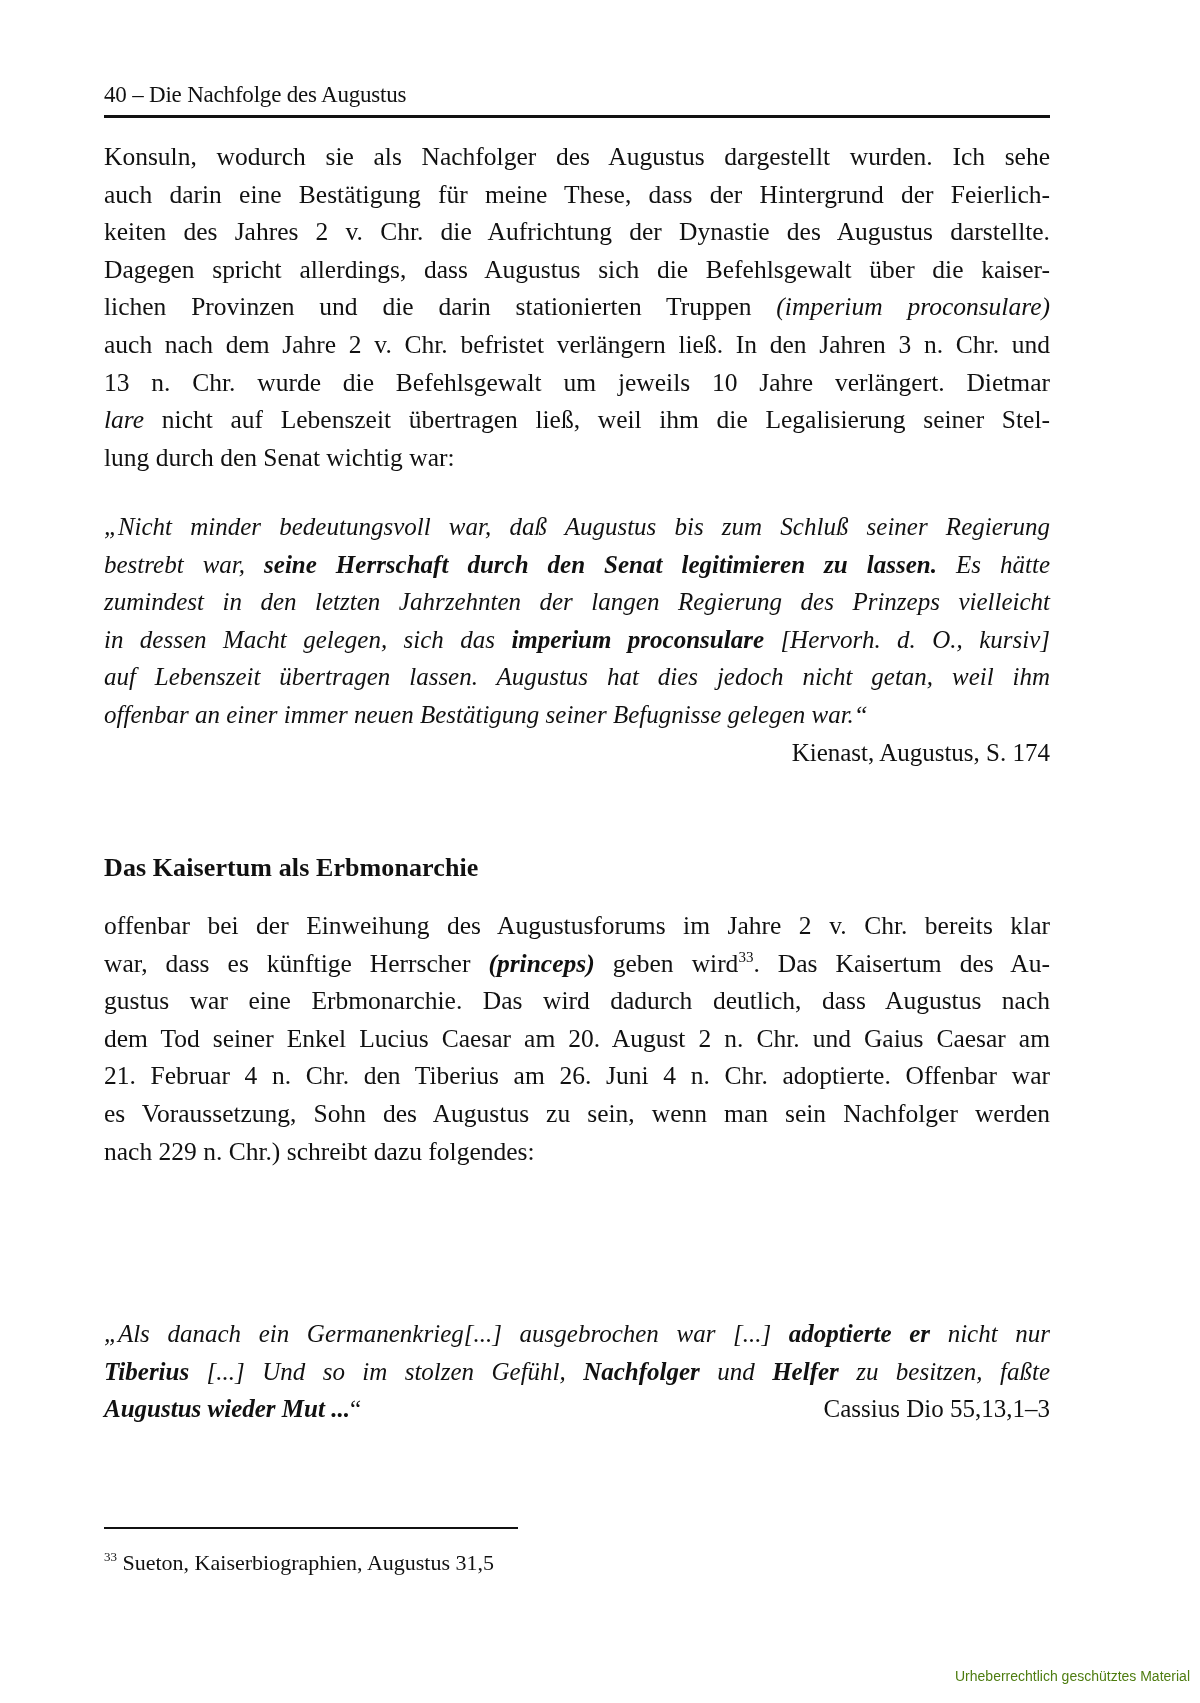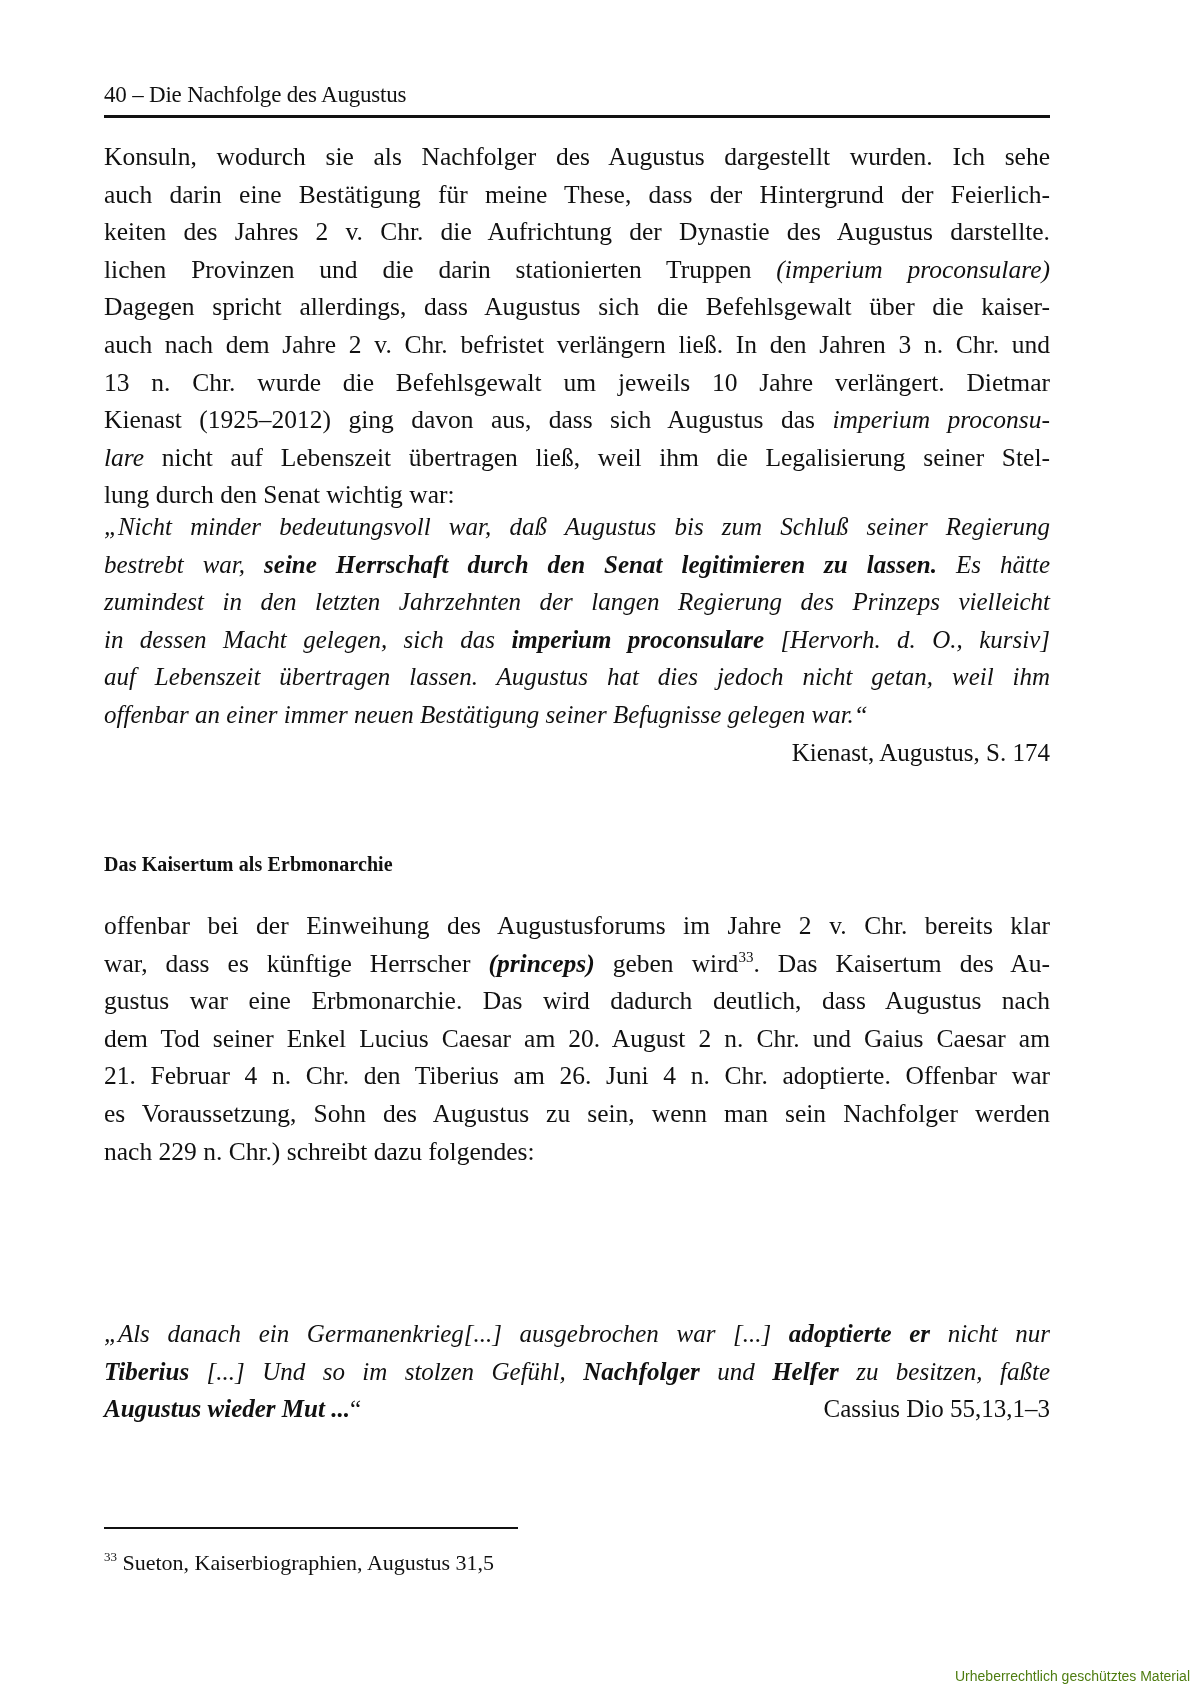--- a/index.html
+++ b/index.html
@@ -10,45 +10,44 @@
   .head-rule { position: absolute; left: 104px; top: 115px; width: 946px; height: 3px; background: #111; }
   .block { position: absolute; left: 104px; width: 946px; }
   .line { display: block; height: 37.6px; line-height: 37.6px; font-size: 25.5px; white-space: nowrap;
           text-align: justify; text-align-last: justify; }
   .line.last { text-align-last: left; }
   .line.right { text-align: center; text-align-last: right; }
   .quote .line { font-size: 25px; }
   .seg-i { font-style: italic; }
   .seg-b { font-weight: normal; }
   .seg-bi { font-weight: bold; font-style: italic; }
-  .heading { position: absolute; left: 104px; top: 853px; font-size: 20px; font-weight: bold; letter-spacing: 0.1px; }
+  .heading { position: absolute; left: 104px; top: 853px; font-size: 26px; font-weight: bold; letter-spacing: 0.1px; }
   sup { font-size: 15px; line-height: 0; vertical-align: 10px; }
   .fn-rule { position: absolute; left: 104px; top: 1527px; width: 414px; height: 2px; background: #111; }
   .footnote { position: absolute; left: 104px; top: 1550px; font-size: 22px; }
   .footnote sup { font-size: 13px; vertical-align: 9px; }
   .watermark { position: absolute; right: 10px; top: 1668px; font-family: "Liberation Sans", "DejaVu Sans", sans-serif;
                font-size: 14px; color: #4d7c0f; }
   .quote-split { display: flex; justify-content: space-between; }
 </style>
 </head>
 <body>
 
 <div class="page">
   <div class="running-head">40 – Die Nachfolge des Augustus</div>
   <div class="head-rule"></div>
 
   <div class="block" style="top:138px;">
       <span class="line"><span class="seg-r">Konsuln, wodurch </span><span class="seg-b">sie als Nachfolger des Augustus dargestellt wurden.</span><span class="seg-r"> Ich sehe</span></span>
       <span class="line"><span class="seg-r">auch darin eine Bestätigung für meine These, dass der Hintergrund der Feierlich-</span></span>
       <span class="line"><span class="seg-r">keiten des Jahres 2 v. Chr. die Aufrichtung der Dynastie des Augustus darstellte.</span></span>
+      <span class="line"><span class="seg-r">Dagegen spricht allerdings, dass Augustus sich die Befehlsgewalt über die kaiser-</span></span>
       <span class="line"><span class="seg-r">lichen Provinzen und die darin stationierten Truppen </span><span class="seg-i">(imperium proconsulare)</span></span>
-      <span class="line"><span class="seg-r">Dagegen spricht allerdings, dass Augustus sich die Befehlsgewalt über die kaiser-</span></span>
       <span class="line"><span class="seg-r">auch nach dem Jahre 2 v. Chr. befristet verlängern ließ. In den Jahren 3 n. Chr. und</span></span>
       <span class="line"><span class="seg-r">13 n. Chr. wurde die Befehlsgewalt um jeweils 10 Jahre verlängert. Dietmar</span></span>
-      <span class="line"><span class="seg-r">Kienast (1925–2012) ging davon aus, dass sich Augustus das </span><span class="seg-i">imperium proconsu-</span></span>
       <span class="line"><span class="seg-i">lare</span><span class="seg-r"> nicht auf Lebenszeit übertragen ließ, weil ihm die Legalisierung seiner Stel-</span></span>
       <span class="line last"><span class="seg-r">lung durch den Senat wichtig war:</span></span>
     </div>
 
   <div class="block quote" style="top:508px;">
     <div>
         <span class="line"><span class="seg-i">„Nicht minder bedeutungsvoll war, daß Augustus bis zum Schluß seiner Regierung</span></span>
         <span class="line"><span class="seg-i">bestrebt war, </span><span class="seg-bi">seine Herrschaft durch den Senat legitimieren zu lassen.</span><span class="seg-i"> Es hätte</span></span>
         <span class="line"><span class="seg-i">zumindest in den letzten Jahrzehnten der langen Regierung des Prinzeps vielleicht</span></span>
         <span class="line"><span class="seg-i">in dessen Macht gelegen, sich das </span><span class="seg-bi">imperium proconsulare</span><span class="seg-i"> [Hervorh. d. O., kursiv]</span></span>

